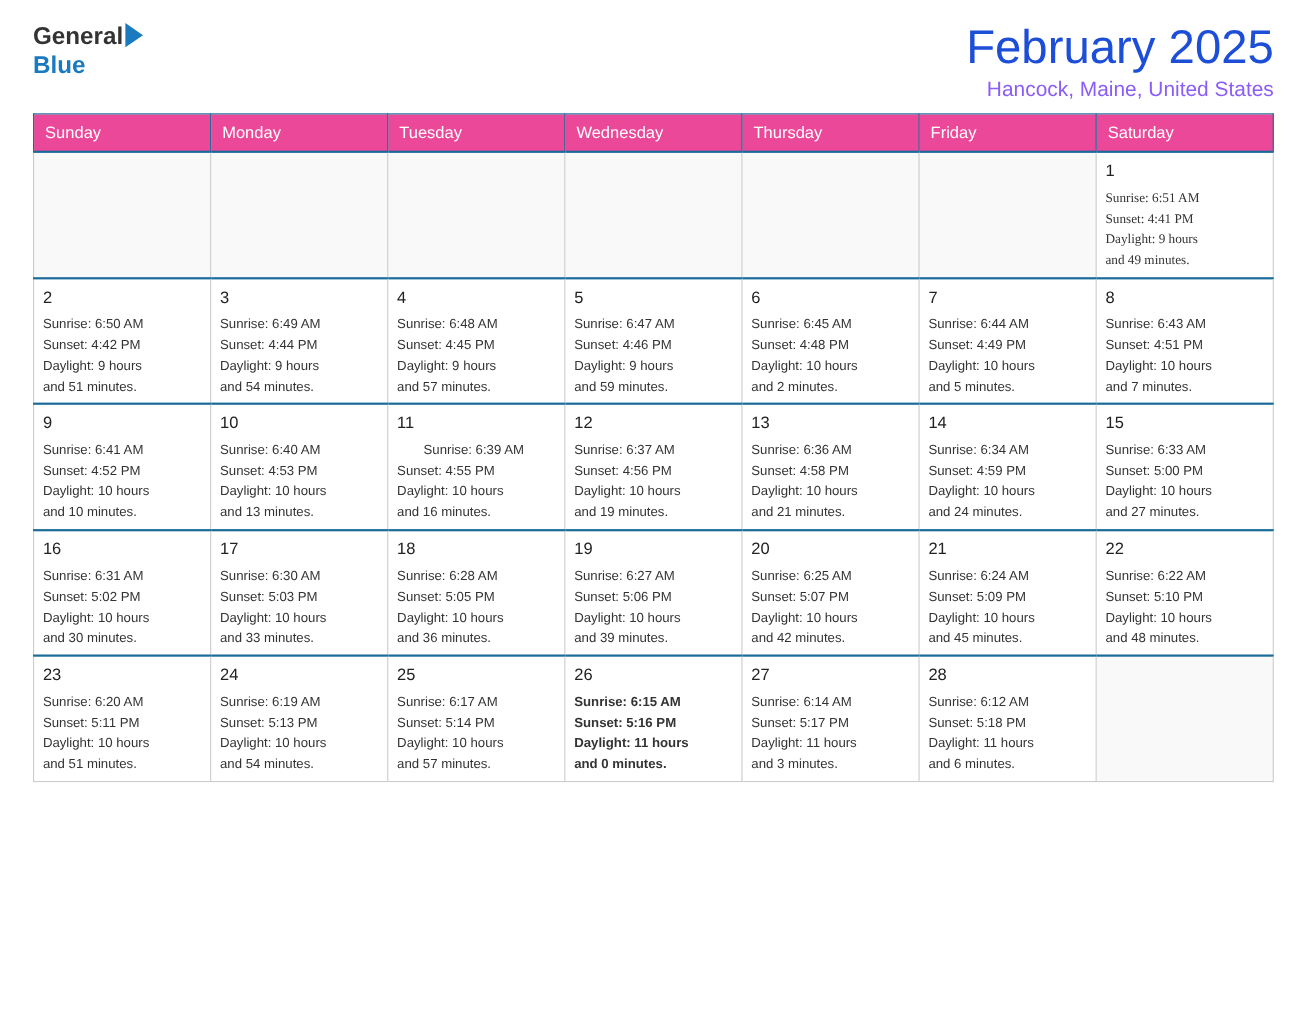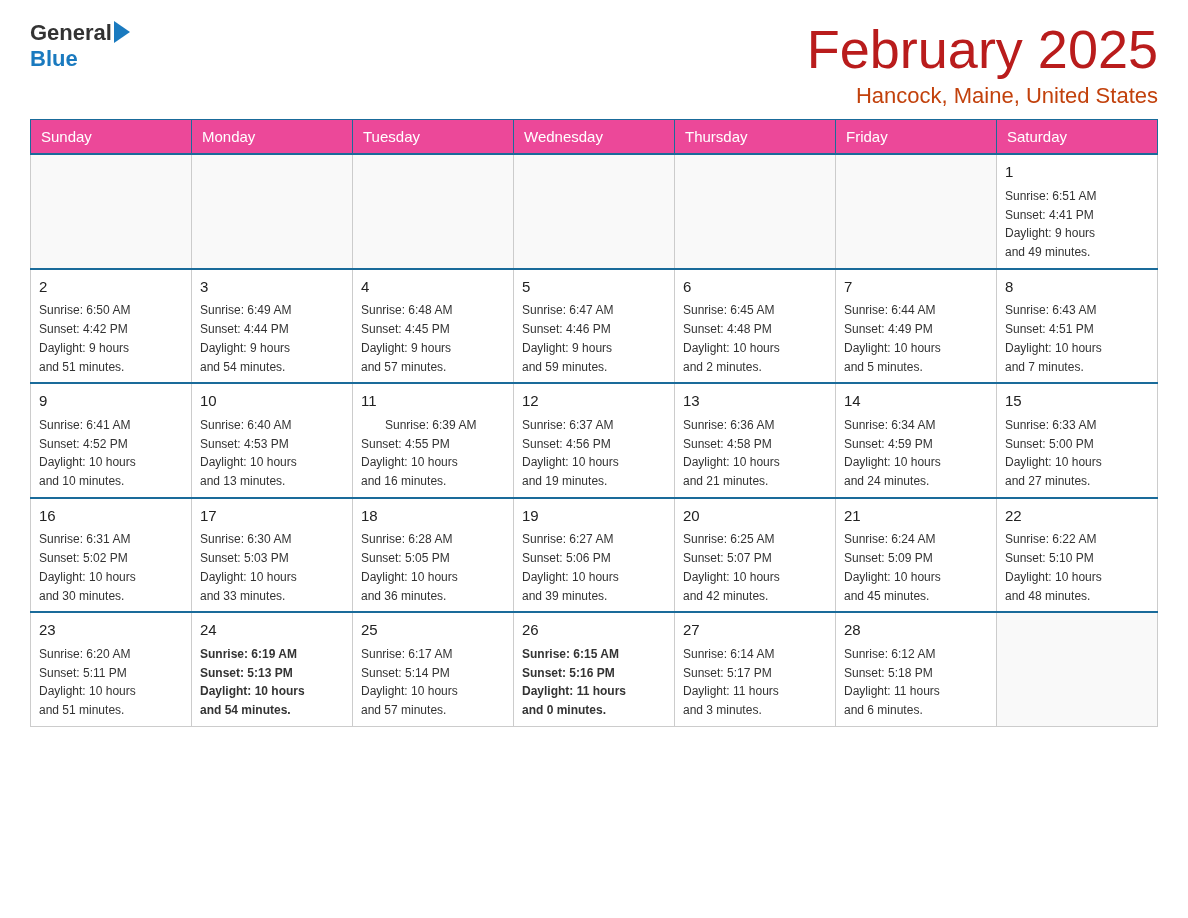--- a/index.html
+++ b/index.html
@@ -23,29 +23,29 @@
     }
     .logo-text-blue {
       font-size: 22px;
       font-weight: bold;
       color: #1a7abf;
     }
     .title-section {
       text-align: right;
     }
     .month-title {
-      font-size: 54px;
+      font-size: 43px;
       font-weight: normal;
-      color: #b91c1c;
+      color: #1d4ed8;
       line-height: 1.1;
       margin-left: 28px;
     }
     .location-title {
-      font-size: 22px;
-      color: #c2410c;
+      font-size: 19px;
+      color: #8b5cf6;
       margin-top: 4px;
     }
     .calendar {
       width: 100%;
       border-collapse: collapse;
       margin-top: 10px;
     }
     .calendar th {
       background-color: #ec4899;
       color: #fff;
@@ -136,21 +136,21 @@
       </tr>
   </thead>
   <tbody id="calendar-body">
   <tr>
         <td class="empty-cell"></td>
         <td class="empty-cell"></td>
         <td class="empty-cell"></td>
         <td class="empty-cell"></td>
         <td class="empty-cell"></td>
         <td class="empty-cell"></td>
-        <td><span class="day-number">1</span><span class="day-info" style="white-space: pre-line;">Sunrise: 6:51 AM
+        <td><span class="day-number">1</span><span class="day-info" style="white-space: pre-line; font-family: Liberation Serif, serif;">Sunrise: 6:51 AM
 Sunset: 4:41 PM
 Daylight: 9 hours
 and 49 minutes.</span></td>
       </tr>
       <tr>
         <td><span class="day-number">2</span><span class="day-info" style="white-space: pre-line;">Sunrise: 6:50 AM
 Sunset: 4:42 PM
 Daylight: 9 hours
 and 51 minutes.</span></td>
         <td><span class="day-number">3</span><span class="day-info" style="white-space: pre-line;">Sunrise: 6:49 AM
@@ -236,21 +236,21 @@
         <td><span class="day-number">22</span><span class="day-info" style="white-space: pre-line;">Sunrise: 6:22 AM
 Sunset: 5:10 PM
 Daylight: 10 hours
 and 48 minutes.</span></td>
       </tr>
       <tr>
         <td><span class="day-number">23</span><span class="day-info" style="white-space: pre-line;">Sunrise: 6:20 AM
 Sunset: 5:11 PM
 Daylight: 10 hours
 and 51 minutes.</span></td>
-        <td><span class="day-number">24</span><span class="day-info" style="white-space: pre-line; font-weight: bold;">Sunrise: 6:19 AM
+        <td><span class="day-number">24</span><span class="day-info" style="white-space: pre-line;">Sunrise: 6:19 AM
 Sunset: 5:13 PM
 Daylight: 10 hours
 and 54 minutes.</span></td>
         <td><span class="day-number">25</span><span class="day-info" style="white-space: pre-line;">Sunrise: 6:17 AM
 Sunset: 5:14 PM
 Daylight: 10 hours
 and 57 minutes.</span></td>
         <td><span class="day-number">26</span><span class="day-info" style="white-space: pre-line; font-weight: bold;">Sunrise: 6:15 AM
 Sunset: 5:16 PM
 Daylight: 11 hours

